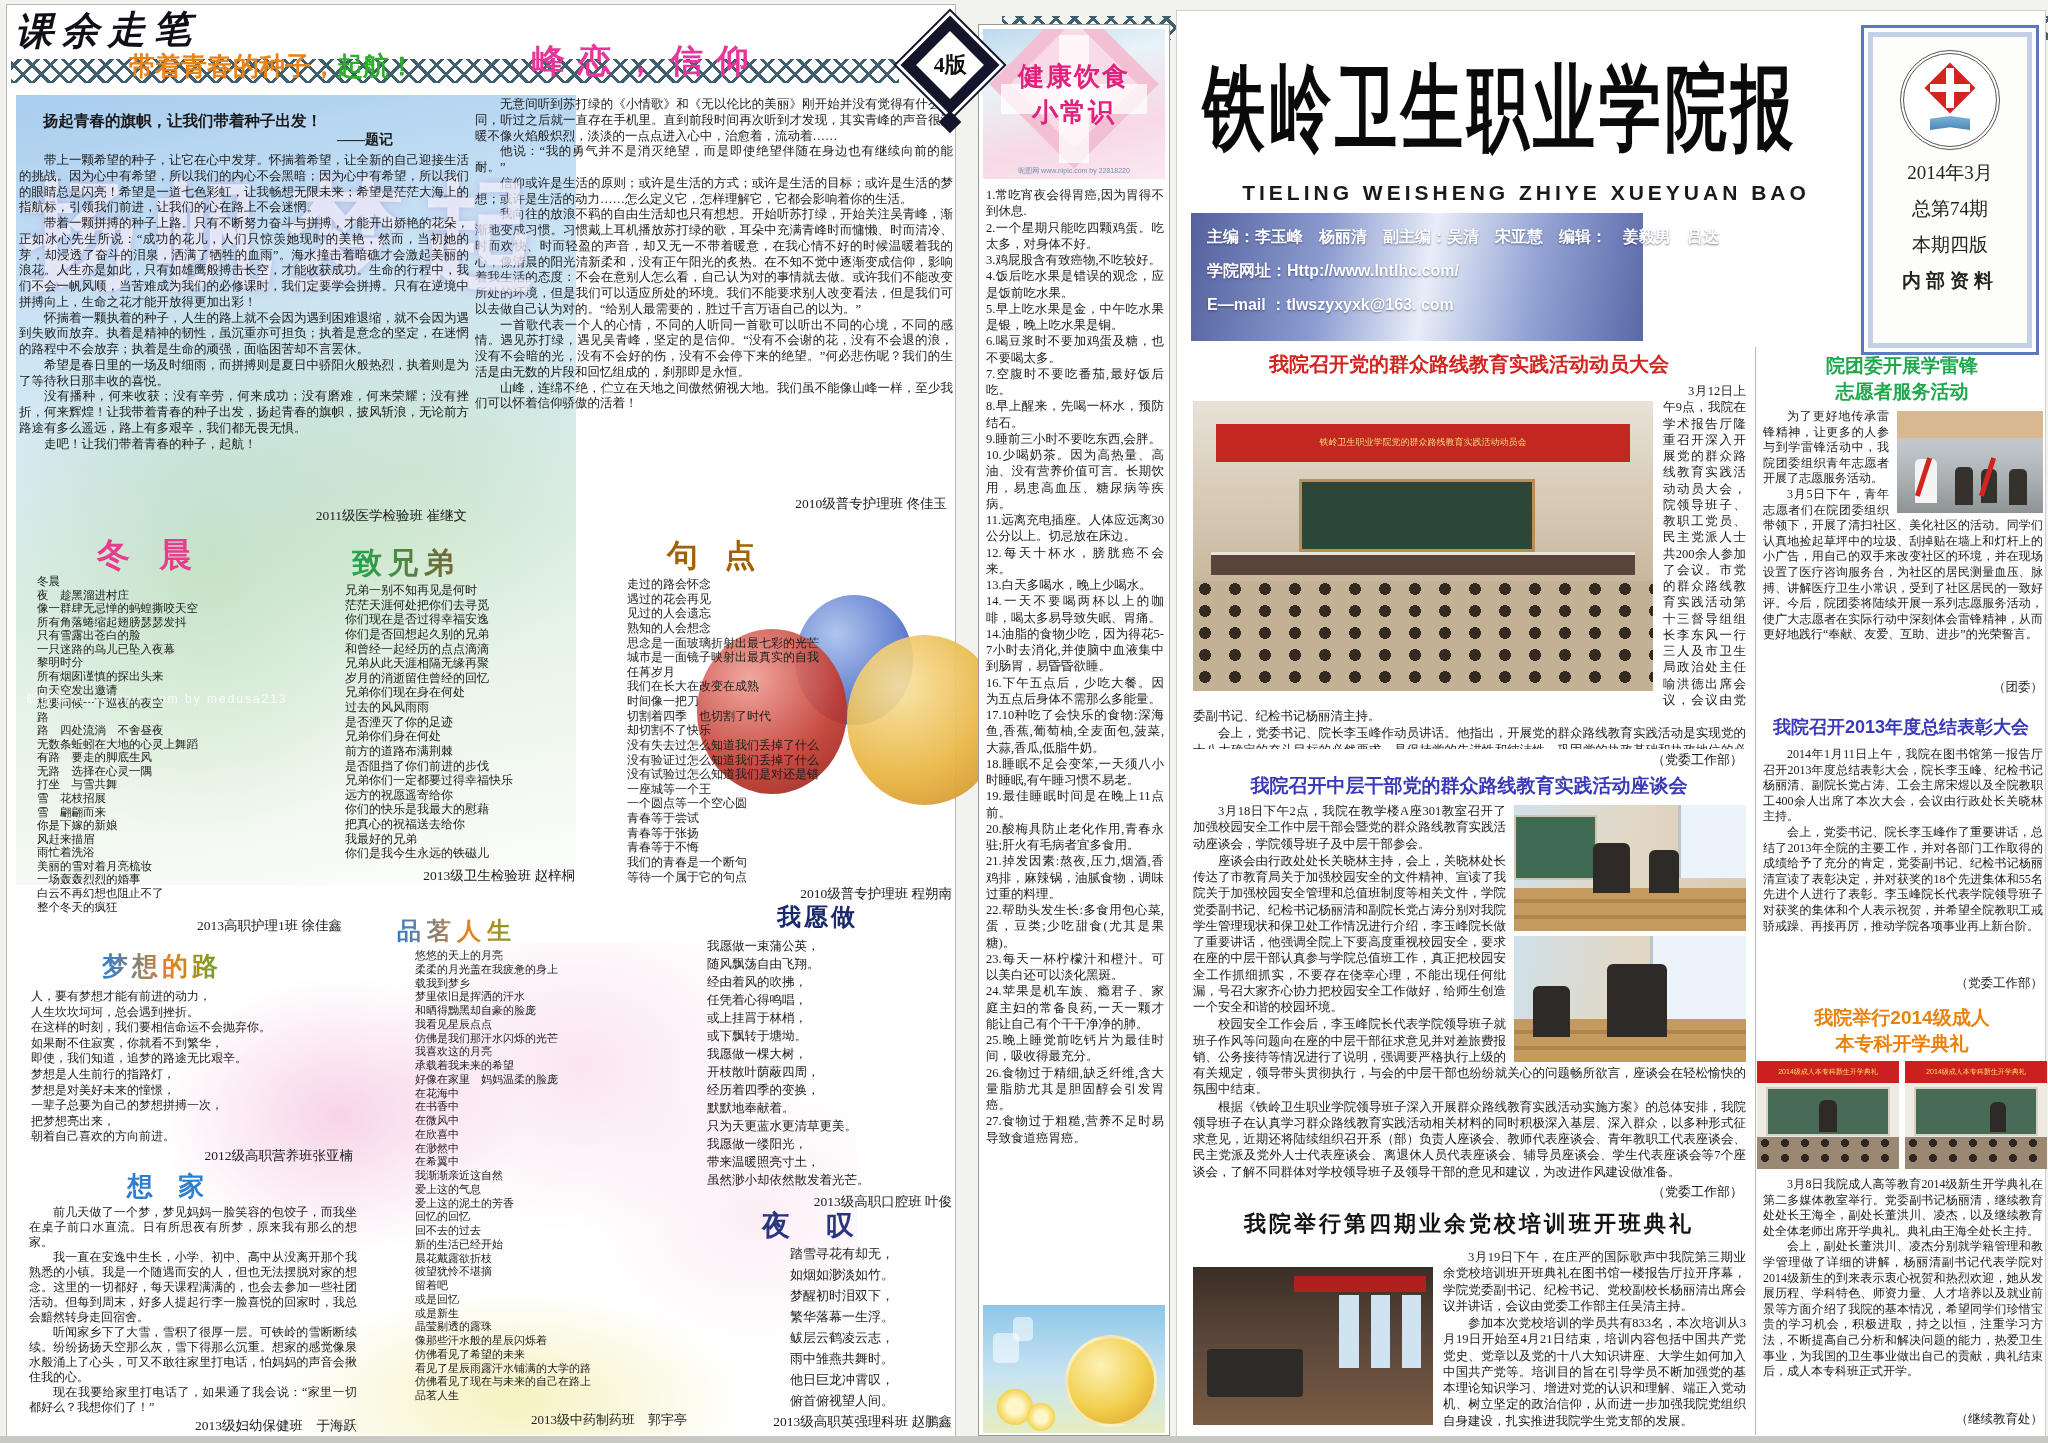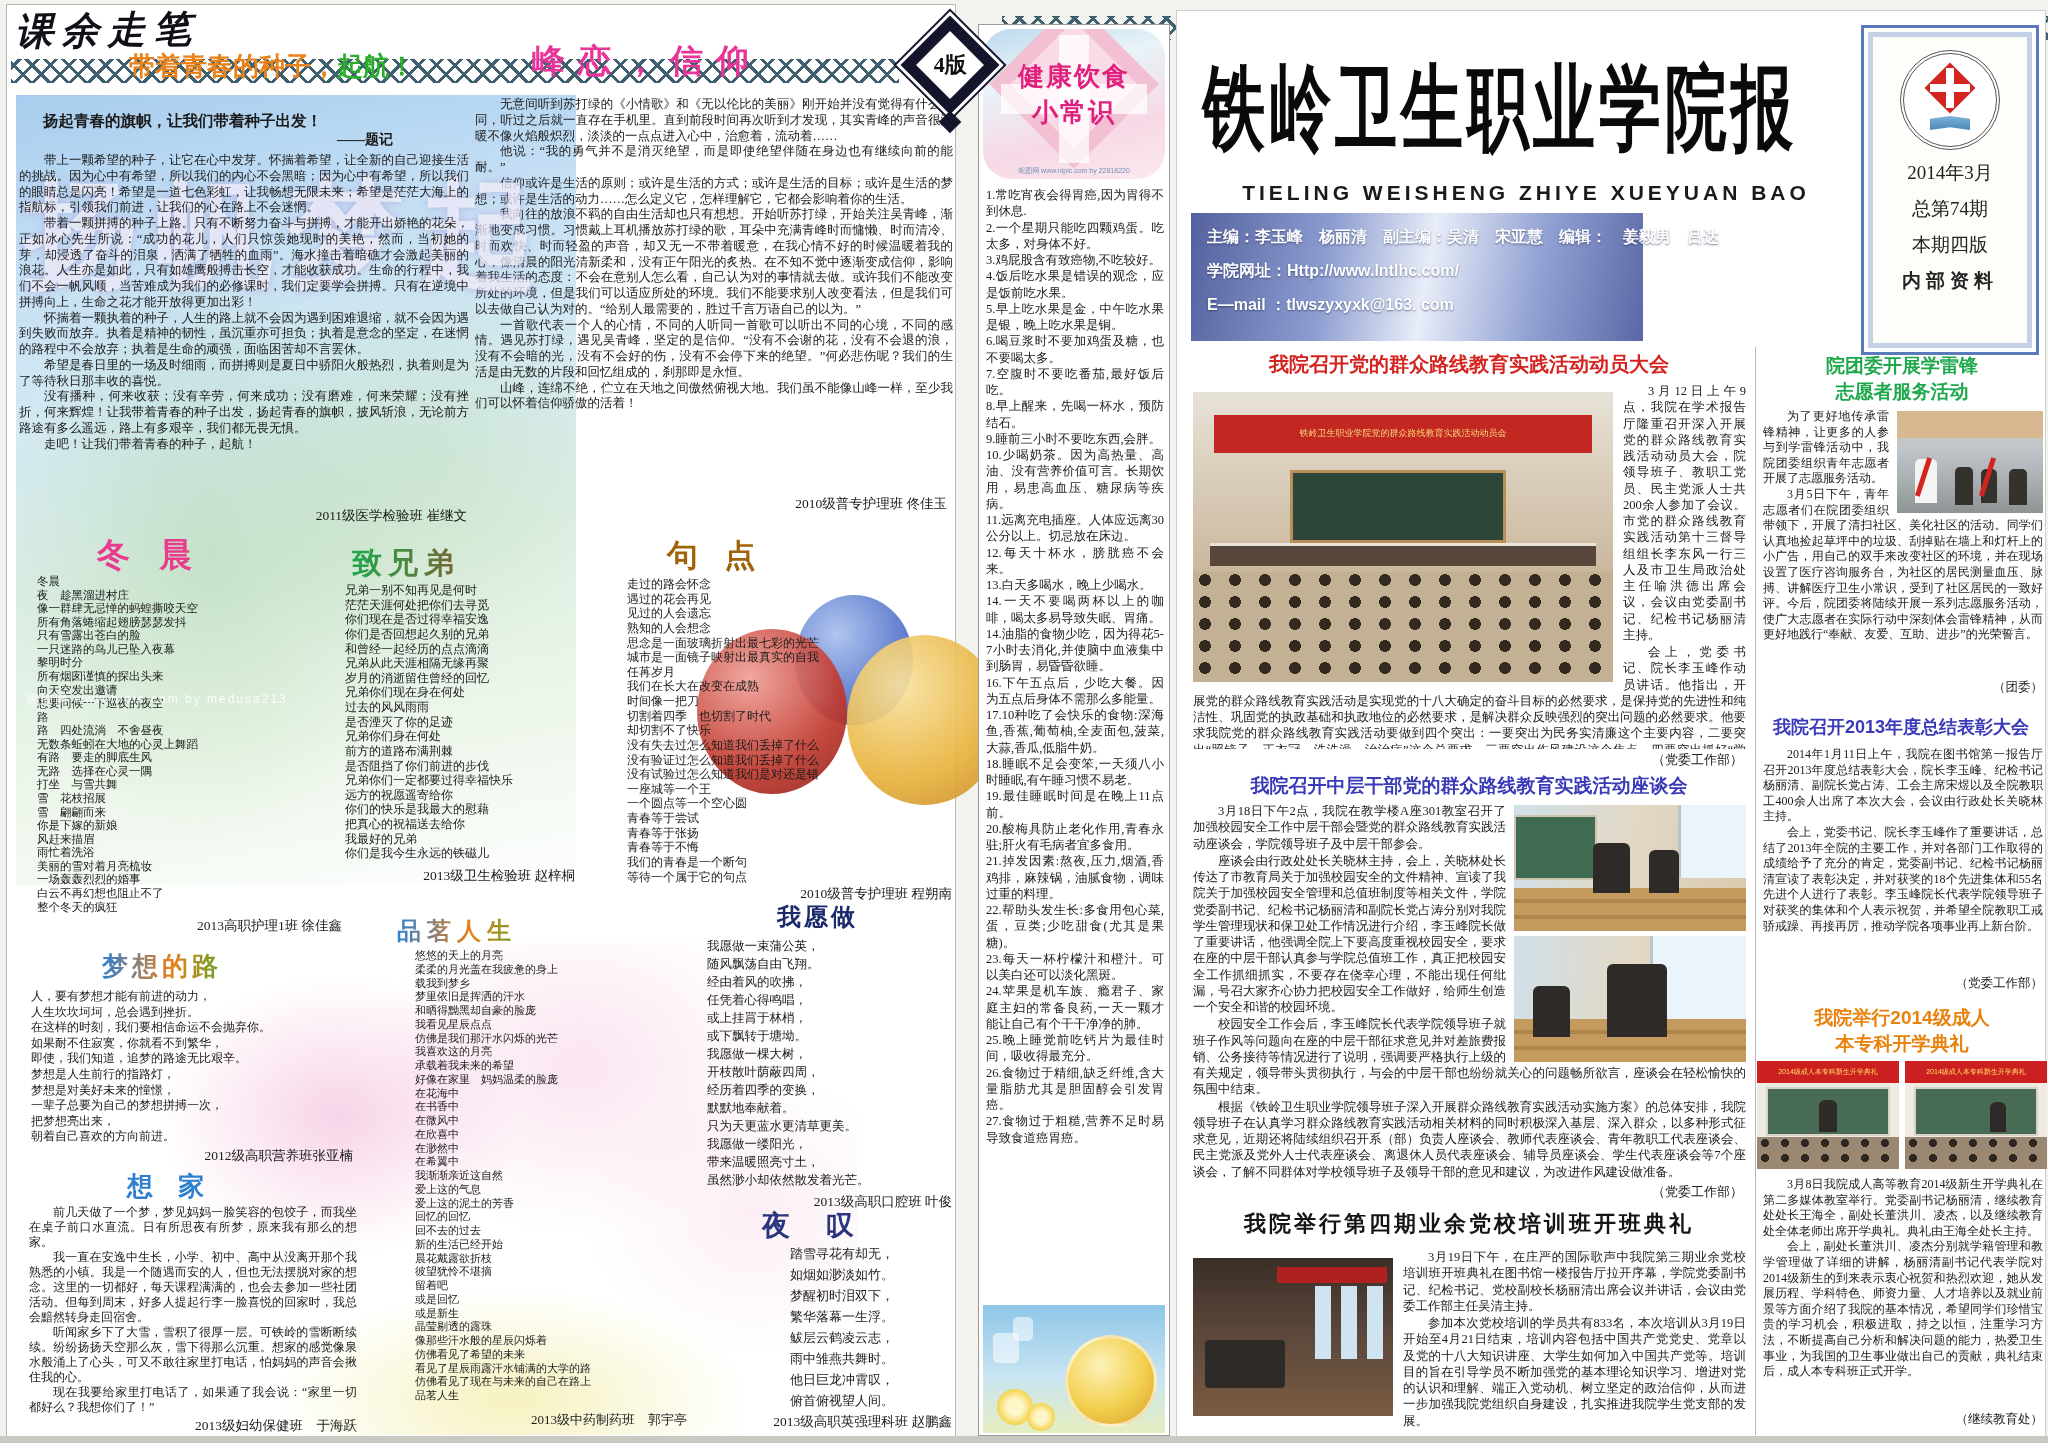--- a/index.html
+++ b/index.html
@@ -35,21 +35,21 @@
   .grad-multi{background:linear-gradient(90deg,#2e7fd0,#e8821a,#2cae2c,#e8359a);-webkit-background-clip:text;background-clip:text;color:transparent;}
   .bg-blossom{left:160px;top:938px;width:690px;height:492px;background:
     radial-gradient(ellipse 260px 200px at 25% 35%,rgba(242,183,216,.6),transparent 70%),
     radial-gradient(ellipse 300px 240px at 60% 25%,rgba(246,207,228,.55),transparent 70%),
     radial-gradient(ellipse 340px 160px at 50% 93%,rgba(240,233,150,.6),transparent 70%),
     radial-gradient(ellipse 240px 200px at 85% 55%,rgba(248,222,235,.5),transparent 70%);}
   .balloon{position:absolute;border-radius:50%;opacity:.92;}
   .wm-nipic{left:20px;top:686px;font-size:12px;color:rgba(255,255,255,.85);letter-spacing:2px;z-index:3;font-family:"Liberation Sans",sans-serif;}
   
   .hc{left:978px;top:24px;width:192px;height:1412px;background:#fff;border:1px solid #9a9a96;box-sizing:border-box;}
-  .hc-head{left:4px;top:4px;width:182px;height:150px;background:linear-gradient(165deg,#bcd9ee 0%,#e8f3f8 30%,#f7d9e6 68%,#fbe9f1 100%);overflow:hidden;border-radius:28px;}
+  .hc-head{left:4px;top:4px;width:182px;height:150px;background:linear-gradient(165deg,#bcd9ee 0%,#e8f3f8 30%,#f7d9e6 68%,#fbe9f1 100%);overflow:hidden;}
   .hc-dia1{position:absolute;left:31px;top:-5px;width:120px;height:120px;background:#f3bfd2;transform:rotate(45deg);}
   .hc-dia2{position:absolute;left:46px;top:10px;width:90px;height:90px;background:#f9dbe7;transform:rotate(45deg);}
   .hc-cross-v{position:absolute;left:76px;top:6px;width:30px;height:128px;background:rgba(255,255,255,.75);}
   .hc-cross-h{position:absolute;left:18px;top:55px;width:146px;height:30px;background:rgba(255,255,255,.75);}
   .hc-title{position:absolute;left:0;width:182px;text-align:center;font-size:26px;font-weight:bold;color:#e0217e;font-family:"Liberation Sans",sans-serif;letter-spacing:2px;}
   .hc-wm{position:absolute;left:0;bottom:3px;width:182px;text-align:center;font-size:7px;color:rgba(110,140,175,.95);font-family:"Liberation Sans",sans-serif;}
   .hc-tips{left:7px;top:162px;width:178px;height:1112px;overflow:hidden;font-size:12.5px;line-height:1.3;}
   .tip{margin:0;text-align:justify;}
   .ph-lemon{left:4px;top:1280px;width:182px;height:128px;background:linear-gradient(180deg,#8ec6e8 0%,#c8e4f2 55%,#e6eec0 100%);overflow:hidden;}
   .lemon-pitcher{position:absolute;right:8px;bottom:6px;width:86px;height:86px;border-radius:50%;background:radial-gradient(circle at 38% 32%,#fdf2b8,#f2cf4e 55%,#d89c28);border:3px solid rgba(255,255,255,.6);}
@@ -69,21 +69,21 @@
   .logo-book{position:absolute;left:26px;top:62px;width:40px;height:14px;background:linear-gradient(180deg,#7db4d8,#4a86b8);clip-path:polygon(0 20%,50% 0,100% 20%,100% 100%,50% 80%,0 100%);}
   .issue-box p{margin:10px 0 0 0;font-size:19px;color:#222;}
   .issue-cat{letter-spacing:5px;font-weight:bold;}
   .vdivider{left:578px;top:336px;width:1px;height:1088px;background:#b8b8b4;}
   .headline{text-align:center;font-weight:bold;font-family:"Liberation Sans",sans-serif;white-space:nowrap;}
   .art-body{font-size:12.5px;line-height:1.3;overflow:hidden;}
   .art-body .para{margin-bottom:1px;}
   .side-body{font-size:12px;line-height:1.3;overflow:hidden;}
   
   .ph{position:relative;overflow:hidden;background:#b9aa96;}
-  .fl{float:left;margin:9px 10px 3px 0;}
+  .fl{float:left;margin:18px 10px 3px 0;padding-left:40px;}
   .fr{float:right;margin:2px 0 3px 8px;}
   .ph-meeting{width:420px;height:290px;background:linear-gradient(180deg,#e7e2d8 0%,#d9cdb9 30%,#cbb9a0 60%,#8a7460 100%);}
   .ph-banner{position:absolute;left:5%;right:5%;top:8%;height:13%;background:#c22722;color:#f8d878;font-size:9px;font-family:"Liberation Sans",sans-serif;display:flex;align-items:center;justify-content:center;white-space:nowrap;overflow:hidden;}
   .ph-board{position:absolute;left:23%;top:27%;width:50%;height:23%;background:#2c473a;border:3px solid #b98f57;}
   .ph-table{position:absolute;left:4%;right:4%;top:52%;height:7%;background:#574639;border-top:3px solid #e9e5db;}
   .ph-crowd{position:absolute;left:0;right:0;bottom:0;height:38%;background-color:#c2b195;background-image:radial-gradient(circle 6px at 12px 8px,#33291f 97%,transparent 100%);background-size:30px 22px;}
   .ph-class{width:232px;height:126px;background:linear-gradient(100deg,#cfe0ea 0%,#e2d9c8 45%,#d9c9ae 100%);}
   .ph-cboard{position:absolute;left:0;top:8%;width:34%;height:48%;background:#3f6b52;border:2px solid #cfc4ae;}
   .ph-cwin{position:absolute;right:0;top:0;width:28%;height:58%;background:#eaf4fa;border-left:3px solid #b9c4cc;}
   .ph-cdesk{position:absolute;left:0;right:0;bottom:0;height:34%;background:repeating-linear-gradient(0deg,#c59a5f 0 12px,#b0854c 12px 16px);}

